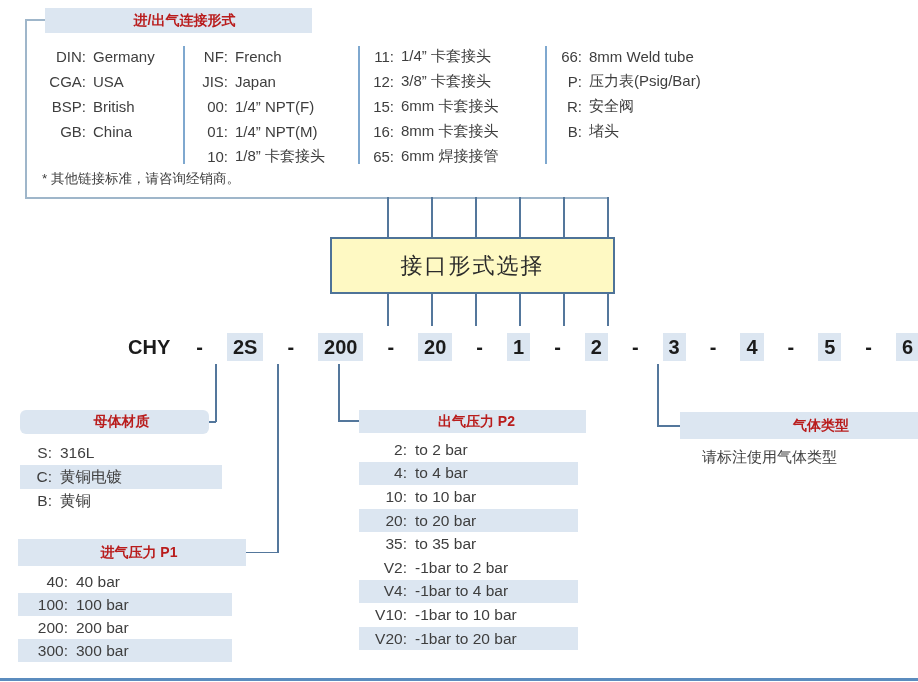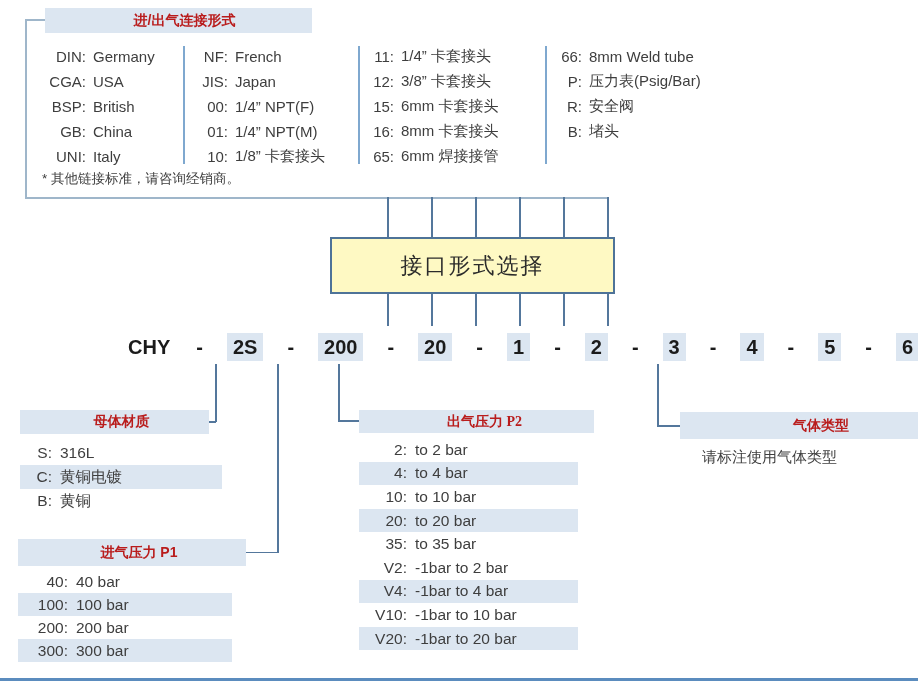--- a/index.html
+++ b/index.html
@@ -72,24 +72,20 @@
         <span class="v">USA</span>
       </div>
       <div class="row">
         <span class="k">BSP:</span>
         <span class="v">British</span>
       </div>
       <div class="row">
         <span class="k">GB:</span>
         <span class="v">China</span>
       </div>
-      <div class="row">
-        <span class="k">UNI:</span>
-        <span class="v">Italy</span>
-      </div>
     </div>
   <div class="sep" style="left:183px;top:46px;height:118px;"></div>
   <div class="col" style="left:198px;top:44px;--kw:30px;">
 
   <div class="row">
         <span class="k">NF:</span>
         <span class="v">French</span>
       </div>
       <div class="row">
         <span class="k">JIS:</span>
@@ -203,21 +199,21 @@
 
   <div class="vline" style="left:277px;top:364px;height:189px;"></div>
   <div class="hline" style="left:237px;top:551.5px;width:41px;"></div>
 
   <div class="vline" style="left:338px;top:364px;height:57px;"></div>
   <div class="hline" style="left:338px;top:420px;width:21px;"></div>
 
   <div class="vline" style="left:657px;top:364px;height:62px;"></div>
   <div class="hline" style="left:657px;top:425px;width:23px;"></div>
 
-  <div class="bar hdr" style="left:20px;top:410px;width:175px;height:24px;padding-left:14px;">
+  <div class="bar hdr" style="left:20px;top:410px;width:175px;height:24px;padding-left:14px;border-radius:6px;">
     <span>母体材质</span>
   </div>
   <div class="list mat" style="left:20px;top:441px;width:202px;">
 
   <div class="row">
         <span class="k" style="--kw:20px;">S:</span>
         <span class="v">316L</span>
       </div>
       <div class="row hl">
         <span class="k" style="--kw:20px;">C:</span>
@@ -245,21 +241,21 @@
       <div class="row">
         <span class="k" style="--kw:46px;">200:</span>
         <span class="v">200 bar</span>
       </div>
       <div class="row hl">
         <span class="k" style="--kw:46px;">300:</span>
         <span class="v">300 bar</span>
       </div>
     </div>
 
-  <div class="bar hdr" style="left:359px;top:410px;width:219px;height:23px;padding-left:16px;font-family:Liberation Serif, serif;">
+  <div class="bar hdr" style="left:359px;top:410px;width:219px;height:23px;padding-left:8px;">
     <span>出气压力 P2</span>
   </div>
   <div class="list p2" style="left:359px;top:438px;width:219px;">
 
   <div class="row">
         <span class="k" style="--kw:48px;">2:</span>
         <span class="v">to 2 bar</span>
       </div>
       <div class="row hl">
         <span class="k" style="--kw:48px;">4:</span>

